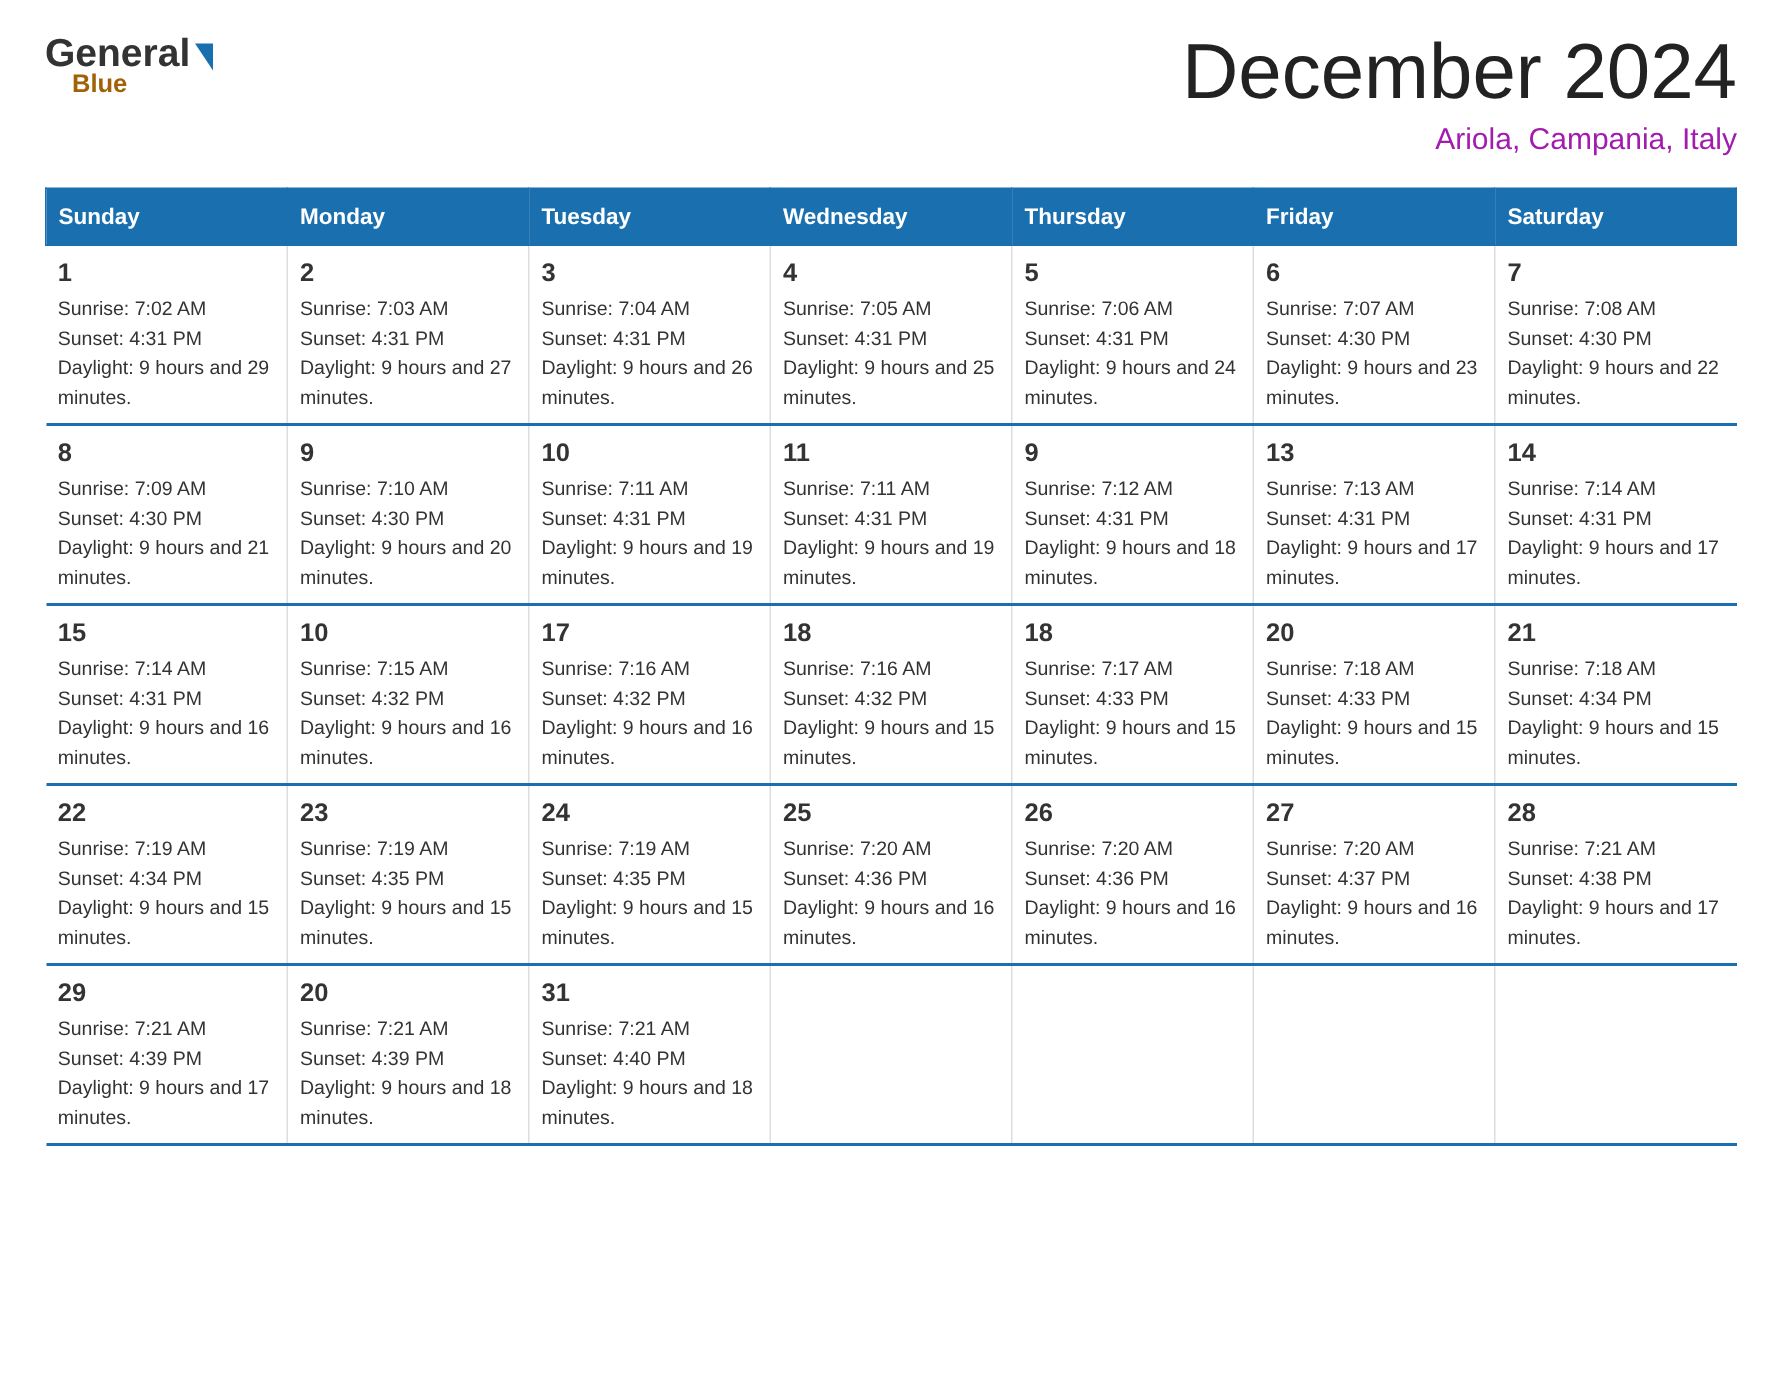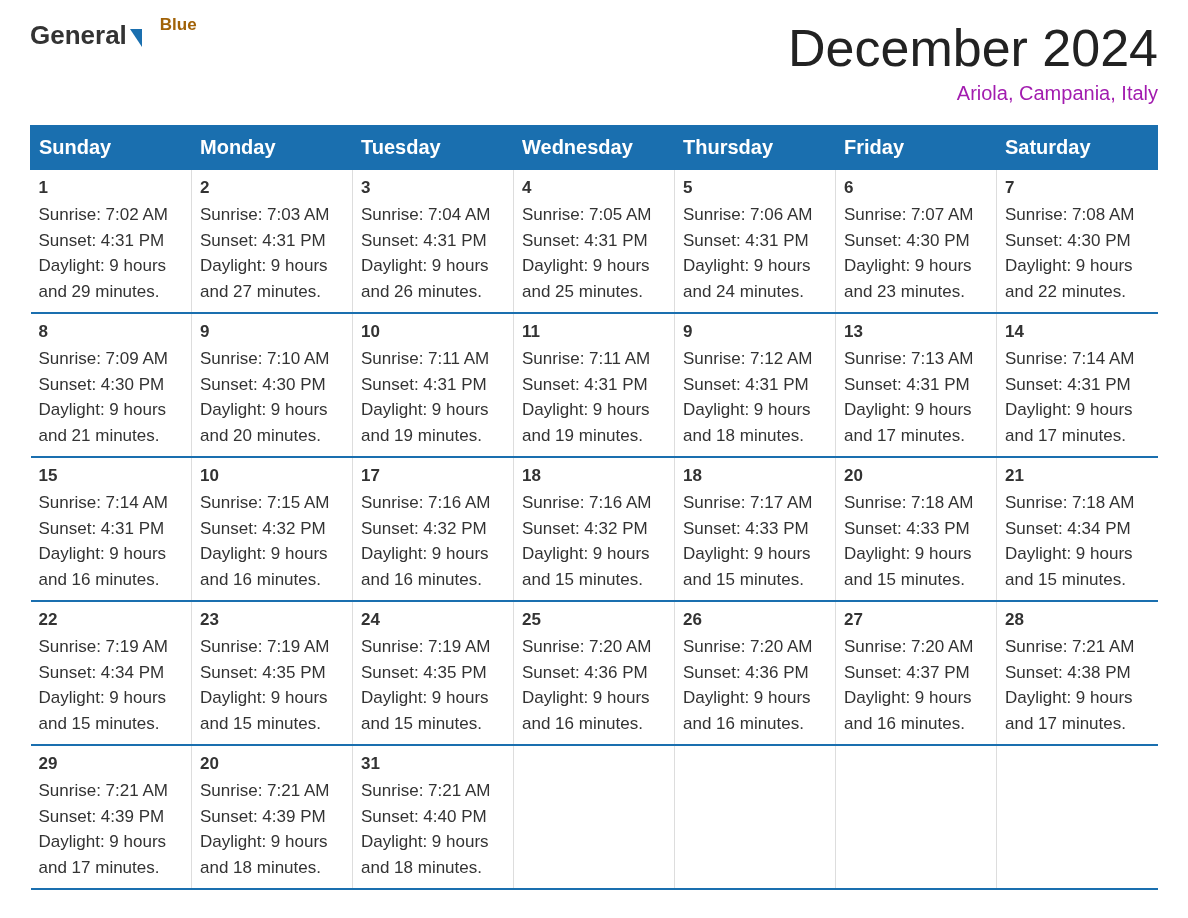--- a/index.html
+++ b/index.html
@@ -11,21 +11,21 @@
       padding: 20px 30px;
     }
     .header {
       display: flex;
       justify-content: space-between;
       align-items: flex-start;
       margin-bottom: 20px;
     }
     .logo {
       display: flex;
-      flex-direction: row;
+      flex-direction: column;
       align-items: flex-start;
     }
     .logo-general {
       font-size: 26px;
       font-weight: bold;
       color: #333;
       display: flex;
       align-items: center;
     }
     .logo-general .arrow {
@@ -63,21 +63,21 @@
       width: 100%;
       border-collapse: collapse;
       table-layout: fixed;
     }
     thead tr {
       background-color: #1a6faf;
       color: white;
     }
     thead th {
       padding: 10px 8px;
-      font-size: 20px;
+      font-size: 15px;
       font-weight: bold;
       text-align: left;
       border: 1px solid #1a6faf;
     }
     tbody tr {
       border-bottom: 2px solid #1a6faf;
     }
     tbody td {
       vertical-align: top;
       padding: 8px 8px;
@@ -89,21 +89,21 @@
     tbody td:last-child {
       border-right: none;
     }
     .day-number {
       font-size: 17px;
       font-weight: bold;
       margin-bottom: 4px;
       display: block;
     }
     .day-info {
-      font-size: 17px;
+      font-size: 13px;
       line-height: 1.5;
       color: #333;
     }
     .empty-cell {
       background: #fff;
     }
   </style>
 </head>
 <body>
 

